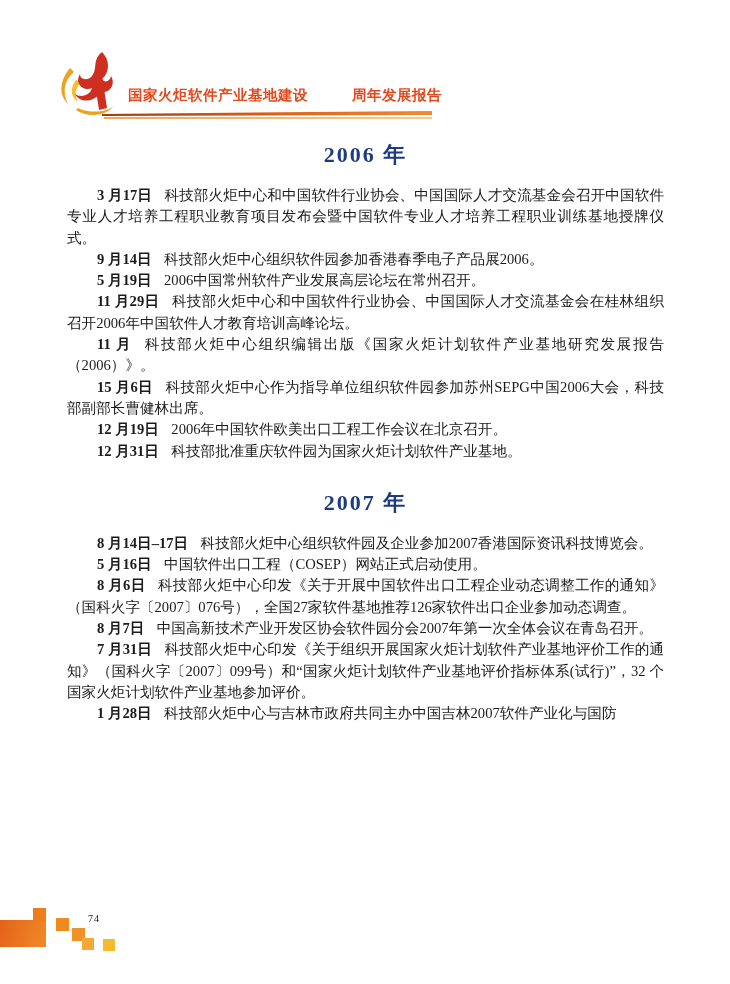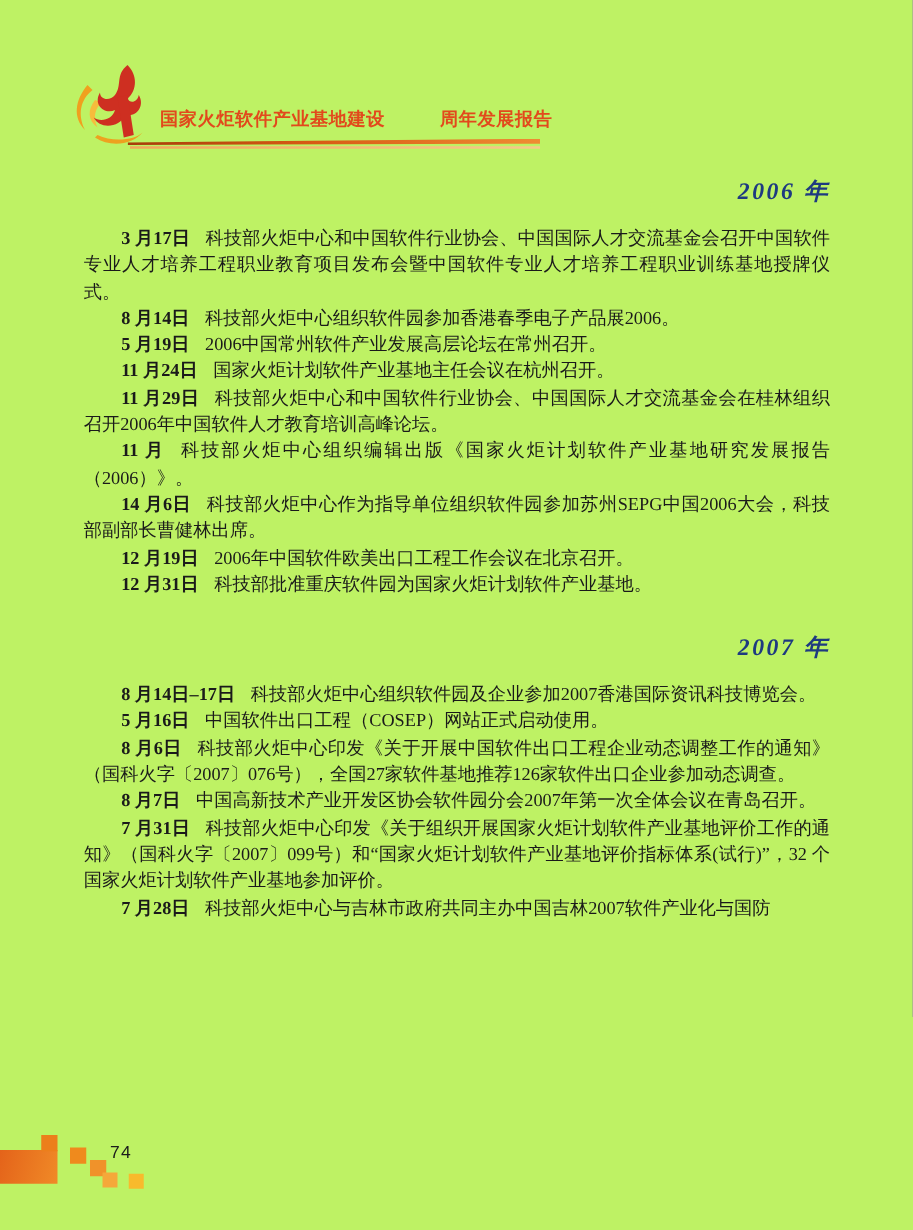--- a/index.html
+++ b/index.html
@@ -1,20 +1,20 @@
 <!DOCTYPE html>
 <html><head>
 <meta charset="utf-8">
 <style>
   html,body { margin:0; padding:0; background:#9a9a9a; }
   .page {
     position:relative;
     width:730px; height:984px;
     margin:0 auto;
-    background:#bef264;
+    background:#ffffff;
     overflow:hidden;
     font-family:"Liberation Serif","DejaVu Serif",serif;
   }
 
   
   .logo {
     position:absolute; left:54px; top:50px;
     width:92px; height:70px;
   }
   .header-title {
@@ -45,26 +45,25 @@
     position:absolute; left:104px; top:117px;
     width:328px; height:2px;
     background:linear-gradient(90deg,#f2a65a,#f7c98c);
   }
 
   
   .content {
     position:absolute; left:67px; top:128px; width:597px;
   }
   h2.year {
-    text-align:right;
+    text-align:center;
     color:#1e3a80;
-    font-size:19px; font-weight:bold;
+    font-size:22px; font-weight:bold;
     letter-spacing:2px;
     margin:26px 0 15px 0;
-    font-style:italic;
   }
   h2.year:first-child { margin-top:12px; }
   p.entry {
     margin:0;
     font-size:14.6px;
     line-height:21.3px;
     color:#1a1a1a;
     text-align:justify;
     text-indent:2.05em;
   }
@@ -74,22 +73,22 @@
   .mosaic div { position:absolute; }
   .m-block { left:0;  top:920px; width:46px; height:27px;
              background:linear-gradient(105deg,#e4631a,#f08a27); }
   .m-bump  { left:33px; top:908px; width:13px; height:13px; background:#ec7f1b; }
   .m-s1    { left:56px; top:918px; width:13px; height:13px; background:#ef8a1d; }
   .m-s2    { left:72px; top:928px; width:13px; height:13px; background:#f0922a; }
   .m-s3    { left:82px; top:938px; width:12px; height:12px; background:#f5a83a; }
   .m-s4    { left:103px; top:939px; width:12px; height:12px; background:#f8ba2c; }
   .pagenum {
     position:absolute; left:88px; top:913px;
-    font-family:Liberation Sans, sans-serif;
-    font-size:14px; color:#1c1c1c; letter-spacing:1px;
+    font-family:Liberation Serif, serif;
+    font-size:10px; color:#1c1c1c; letter-spacing:1px;
   }
 </style>
 </head>
 <body>
 
 <div class="page">
 
   <svg class="logo" viewBox="0 0 88 70" aria-hidden="true">
     <path d="M14 18 C4 30 2 44 12 54 C6 42 8 30 18 22 Z" fill="#f0a01e"></path>
     <path d="M20 30 C14 38 14 46 22 52 C18 44 20 36 26 32 Z" fill="#f6bc3c"></path>
@@ -102,35 +101,34 @@
     <span class="title-seg">国家火炬软件产业基地建设</span>
     <span class="big20">20</span>
     <span class="title-seg">周年发展报告</span>
   </div>
   <div class="header-rule"></div>
   <div class="header-rule-light"></div>
 
   <main class="content">
       <h2 class="year">2006 年</h2>
       <p class="entry"><span class="entry-date">3 月17日</span><span class="entry-text">科技部火炬中心和中国软件行业协会、中国国际人才交流基金会召开中国软件专业人才培养工程职业教育项目发布会暨中国软件专业人才培养工程职业训练基地授牌仪式。</span></p>
-      <p class="entry"><span class="entry-date">8 月14日</span><span class="entry-text">科技部火炬中心组织软件园参加香港春季电子产品展2006。</span></p>
+      <p class="entry"><span class="entry-date">9 月14日</span><span class="entry-text">科技部火炬中心组织软件园参加香港春季电子产品展2006。</span></p>
       <p class="entry"><span class="entry-date">5 月19日</span><span class="entry-text">2006中国常州软件产业发展高层论坛在常州召开。</span></p>
-      <p class="entry"><span class="entry-date">11 月24日</span><span class="entry-text">国家火炬计划软件产业基地主任会议在杭州召开。</span></p>
       <p class="entry"><span class="entry-date">11 月29日</span><span class="entry-text">科技部火炬中心和中国软件行业协会、中国国际人才交流基金会在桂林组织召开2006年中国软件人才教育培训高峰论坛。</span></p>
       <p class="entry"><span class="entry-date">11 月</span><span class="entry-text">科技部火炬中心组织编辑出版《国家火炬计划软件产业基地研究发展报告（2006）》。</span></p>
-      <p class="entry"><span class="entry-date">14 月6日</span><span class="entry-text">科技部火炬中心作为指导单位组织软件园参加苏州SEPG中国2006大会，科技部副部长曹健林出席。</span></p>
+      <p class="entry"><span class="entry-date">15 月6日</span><span class="entry-text">科技部火炬中心作为指导单位组织软件园参加苏州SEPG中国2006大会，科技部副部长曹健林出席。</span></p>
       <p class="entry"><span class="entry-date">12 月19日</span><span class="entry-text">2006年中国软件欧美出口工程工作会议在北京召开。</span></p>
       <p class="entry"><span class="entry-date">12 月31日</span><span class="entry-text">科技部批准重庆软件园为国家火炬计划软件产业基地。</span></p>
       <h2 class="year">2007 年</h2>
       <p class="entry"><span class="entry-date">8 月14日–17日</span><span class="entry-text">科技部火炬中心组织软件园及企业参加2007香港国际资讯科技博览会。</span></p>
       <p class="entry"><span class="entry-date">5 月16日</span><span class="entry-text">中国软件出口工程（COSEP）网站正式启动使用。</span></p>
       <p class="entry"><span class="entry-date">8 月6日</span><span class="entry-text">科技部火炬中心印发《关于开展中国软件出口工程企业动态调整工作的通知》（国科火字〔2007〕076号），全国27家软件基地推荐126家软件出口企业参加动态调查。</span></p>
       <p class="entry"><span class="entry-date">8 月7日</span><span class="entry-text">中国高新技术产业开发区协会软件园分会2007年第一次全体会议在青岛召开。</span></p>
       <p class="entry"><span class="entry-date">7 月31日</span><span class="entry-text">科技部火炬中心印发《关于组织开展国家火炬计划软件产业基地评价工作的通知》（国科火字〔2007〕099号）和“国家火炬计划软件产业基地评价指标体系(试行)”，32 个国家火炬计划软件产业基地参加评价。</span></p>
-      <p class="entry"><span class="entry-date">7 月28日</span><span class="entry-text">科技部火炬中心与吉林市政府共同主办中国吉林2007软件产业化与国防</span></p>
+      <p class="entry"><span class="entry-date">1 月28日</span><span class="entry-text">科技部火炬中心与吉林市政府共同主办中国吉林2007软件产业化与国防</span></p>
     </main>
 
   <div class="mosaic">
     <div class="m-block"></div>
     <div class="m-bump"></div>
     <div class="m-s1"></div>
     <div class="m-s2"></div>
     <div class="m-s3"></div>
     <div class="m-s4"></div>
   </div>

